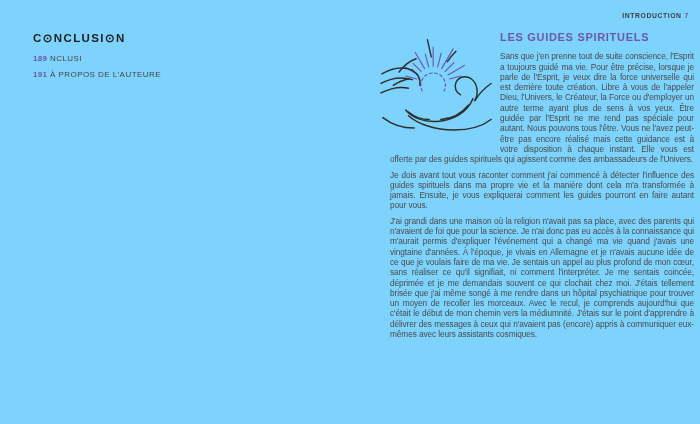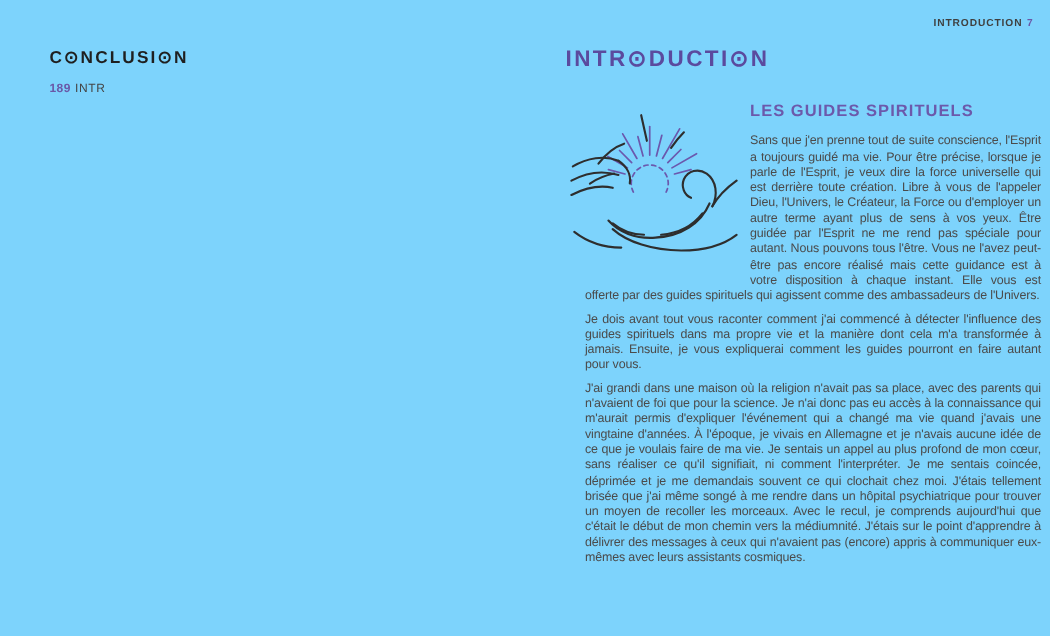--- a/index.html
+++ b/index.html
@@ -43,32 +43,35 @@
 </head>
 <body>
 
 <div class="spread">
 
   <div class="left-page">
     <div class="left-title">C⊙NCLUSI⊙N</div>
     <div class="toc">
       <div class="toc-row">
         <span class="toc-num">189</span>
-        <span class="toc-label">INTR</span>
+        <span class="toc-label">NCLUSI</span>
+      </div>
+      <div class="toc-row">
+        <span class="toc-num">191</span>
+        <span class="toc-label">À PROPOS DE L'AUTEURE</span>
       </div>
     </div>
   </div>
 
   <div class="right-page">
 
     <div class="running-header">
       <span>INTRODUCTION</span><span class="running-page-num">7</span>
     </div>
 
-    <div class="page-title">INTR⊙DUCTI⊙N</div>
 
     <div class="content">
 
       <svg class="illustration" viewBox="0 0 118 118" xmlns="http://www.w3.org/2000/svg">
         <g fill="none" stroke="#6b58ad" stroke-width="1.2" stroke-linecap="round">
 
           <path d="M 44.5 58 A 13 13 0 1 1 67.5 58" stroke-dasharray="3 2.6"></path>
 
           <line x1="38.6" y1="45.3" x2="27.0" y2="42.2"></line>
           <line x1="40.4" y1="41.0" x2="26.6" y2="33.0"></line>

